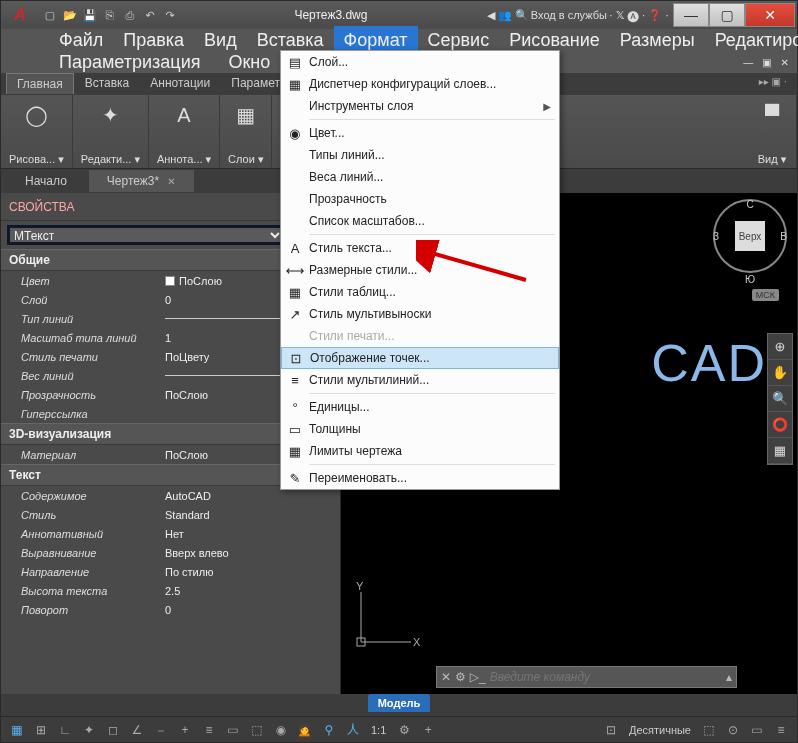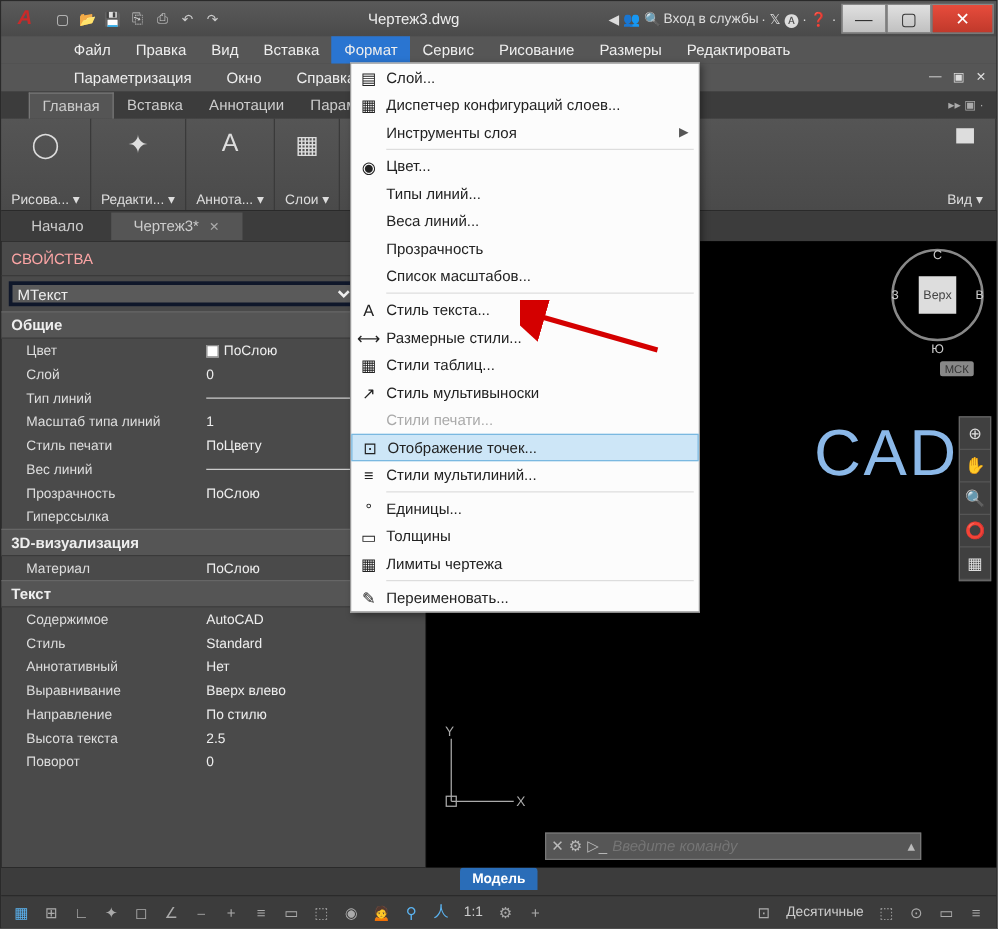--- a/index.html
+++ b/index.html
@@ -15,27 +15,27 @@
 .title-center { flex: 1; text-align: center; color: #eee; font-size: 12px; }
 .title-search { display: flex; align-items: center; gap: 2px; padding: 0 4px; }
 .title-search span { color: #ddd; font-size: 11px; }
 .win-controls { display: flex; margin-left: auto; }
 .win-btn { width: 36px; height: 24px; display: flex; align-items: center; justify-content: center; color: #333; font-size: 14px; background: linear-gradient(#e0e0e0,#c0c0c0); border: 1px solid #888; }
 .win-btn.close { background: linear-gradient(#e74c3c,#c0392b); color: #fff; width: 50px; }
 
 
 .menubar { height: 22px; background: #565656; display: flex; align-items: center; padding-left: 48px; gap: 0; }
 .menubar2 { height: 22px; background: #565656; display: flex; align-items: center; padding-left: 48px; gap: 8px; position: relative; }
-.menu-item { color: #eee; font-size: 12px; padding: 4px 10px; cursor: default; text-align: center; }
+.menu-item { color: #eee; font-size: 18px; padding: 4px 10px; cursor: default; text-align: center; }
 .menu-item.active { background: #2a75d1; }
 .mdi-ctrl { margin-left: auto; display: flex; gap: 1px; padding-right: 4px; }
 .mdi-ctrl span { color: #ddd; font-size: 10px; padding: 0 4px; }
 
 
-.ribbon-tabs { height: 22px; background: #3c3c3c; display: flex; align-items: center; padding-left: 22px; gap: 1px; }
+.ribbon-tabs { height: 22px; background: #3c3c3c; display: flex; align-items: flex-start; padding-left: 5px; gap: 1px; }
 .rtab { color: #ccc; font-size: 12px; padding: 3px 10px; background: #3c3c3c; cursor: default; }
 .rtab.active { background: #555; border-top: 1px solid #777; border-left: 1px solid #777; border-right: 1px solid #777; }
 .rtab.small { font-size: 10px; color: #aaa; }
 
 
 .ribbon { height: 74px; background: linear-gradient(#555,#4a4a4a); display: flex; border-bottom: 1px solid #2a2a2a; }
 .ribbon-panel { border-right: 1px solid #3a3a3a; display: flex; flex-direction: column; align-items: center; justify-content: space-between; padding: 4px 8px 2px; }
 .ribbon-panel .ico { width: 32px; height: 32px; display: flex; align-items: center; justify-content: center; color: #ddd; font-size: 20px; }
 .ribbon-panel .lbl { color: #ddd; font-size: 11px; }
 
@@ -49,21 +49,21 @@
 .main { flex: 1; display: flex; background: #000; position: relative; overflow: hidden; }
 
 
 .palette { width: 340px; background: #4a4a4a; display: flex; flex-direction: column; border-right: 1px solid #2a2a2a; }
 .pal-title { height: 28px; display: flex; align-items: center; justify-content: space-between; padding: 0 8px; color: #fca5a5; font-size: 12px; border-bottom: 1px solid #3a3a3a; }
 .pal-sel { height: 28px; display: flex; align-items: center; padding: 4px 6px; gap: 4px; }
 .pal-sel select { flex: 1; background: #5a5a5a; color: #eee; border: 3px solid #0f172a; font-size: 12px; height: 20px; }
 .pal-sel .pbtn { width: 20px; height: 20px; background: #5a5a5a; display: flex; align-items: center; justify-content: center; color: #ddd; font-size: 11px; }
 .pal-group { background: #555; color: #eee; font-size: 12px; font-weight: bold; padding: 3px 8px; border-top: 1px solid #666; border-bottom: 1px solid #3a3a3a; }
 .pal-row { display: flex; height: 19px; font-size: 11px; }
-.pal-row .k { width: 160px; padding-left: 20px; color: #ddd; display: flex; align-items: center; }
+.pal-row .k { width: 160px; padding-left: 20px; color: #ddd; display: flex; align-items: center; font-style: italic; }
 .pal-row .v { flex: 1; color: #eee; display: flex; align-items: center; padding-left: 4px; }
 .pal-row .sw { width: 10px; height: 10px; background: #fff; border: 1px solid #888; margin-right: 4px; }
 .pal-row .line { flex: 1; border-top: 1px solid #ccc; margin-right: 8px; }
 
 
 .canvas { flex: 1; background: #000; position: relative; }
 .cad-text { position: absolute; right: 30px; top: 140px; color: #8bb8e8; font-size: 52px; font-family: Arial; letter-spacing: 2px; }
 .ucs { position: absolute; left: 10px; bottom: 40px; color: #aaa; font-size: 11px; }
 .viewcube { position: absolute; right: 10px; top: 6px; width: 74px; height: 74px; border: 2px solid #888; border-radius: 50%; display: flex; align-items: center; justify-content: center; }
 .viewcube .cube { width: 30px; height: 30px; background: #ddd; color: #444; font-size: 10px; display: flex; align-items: center; justify-content: center; }

